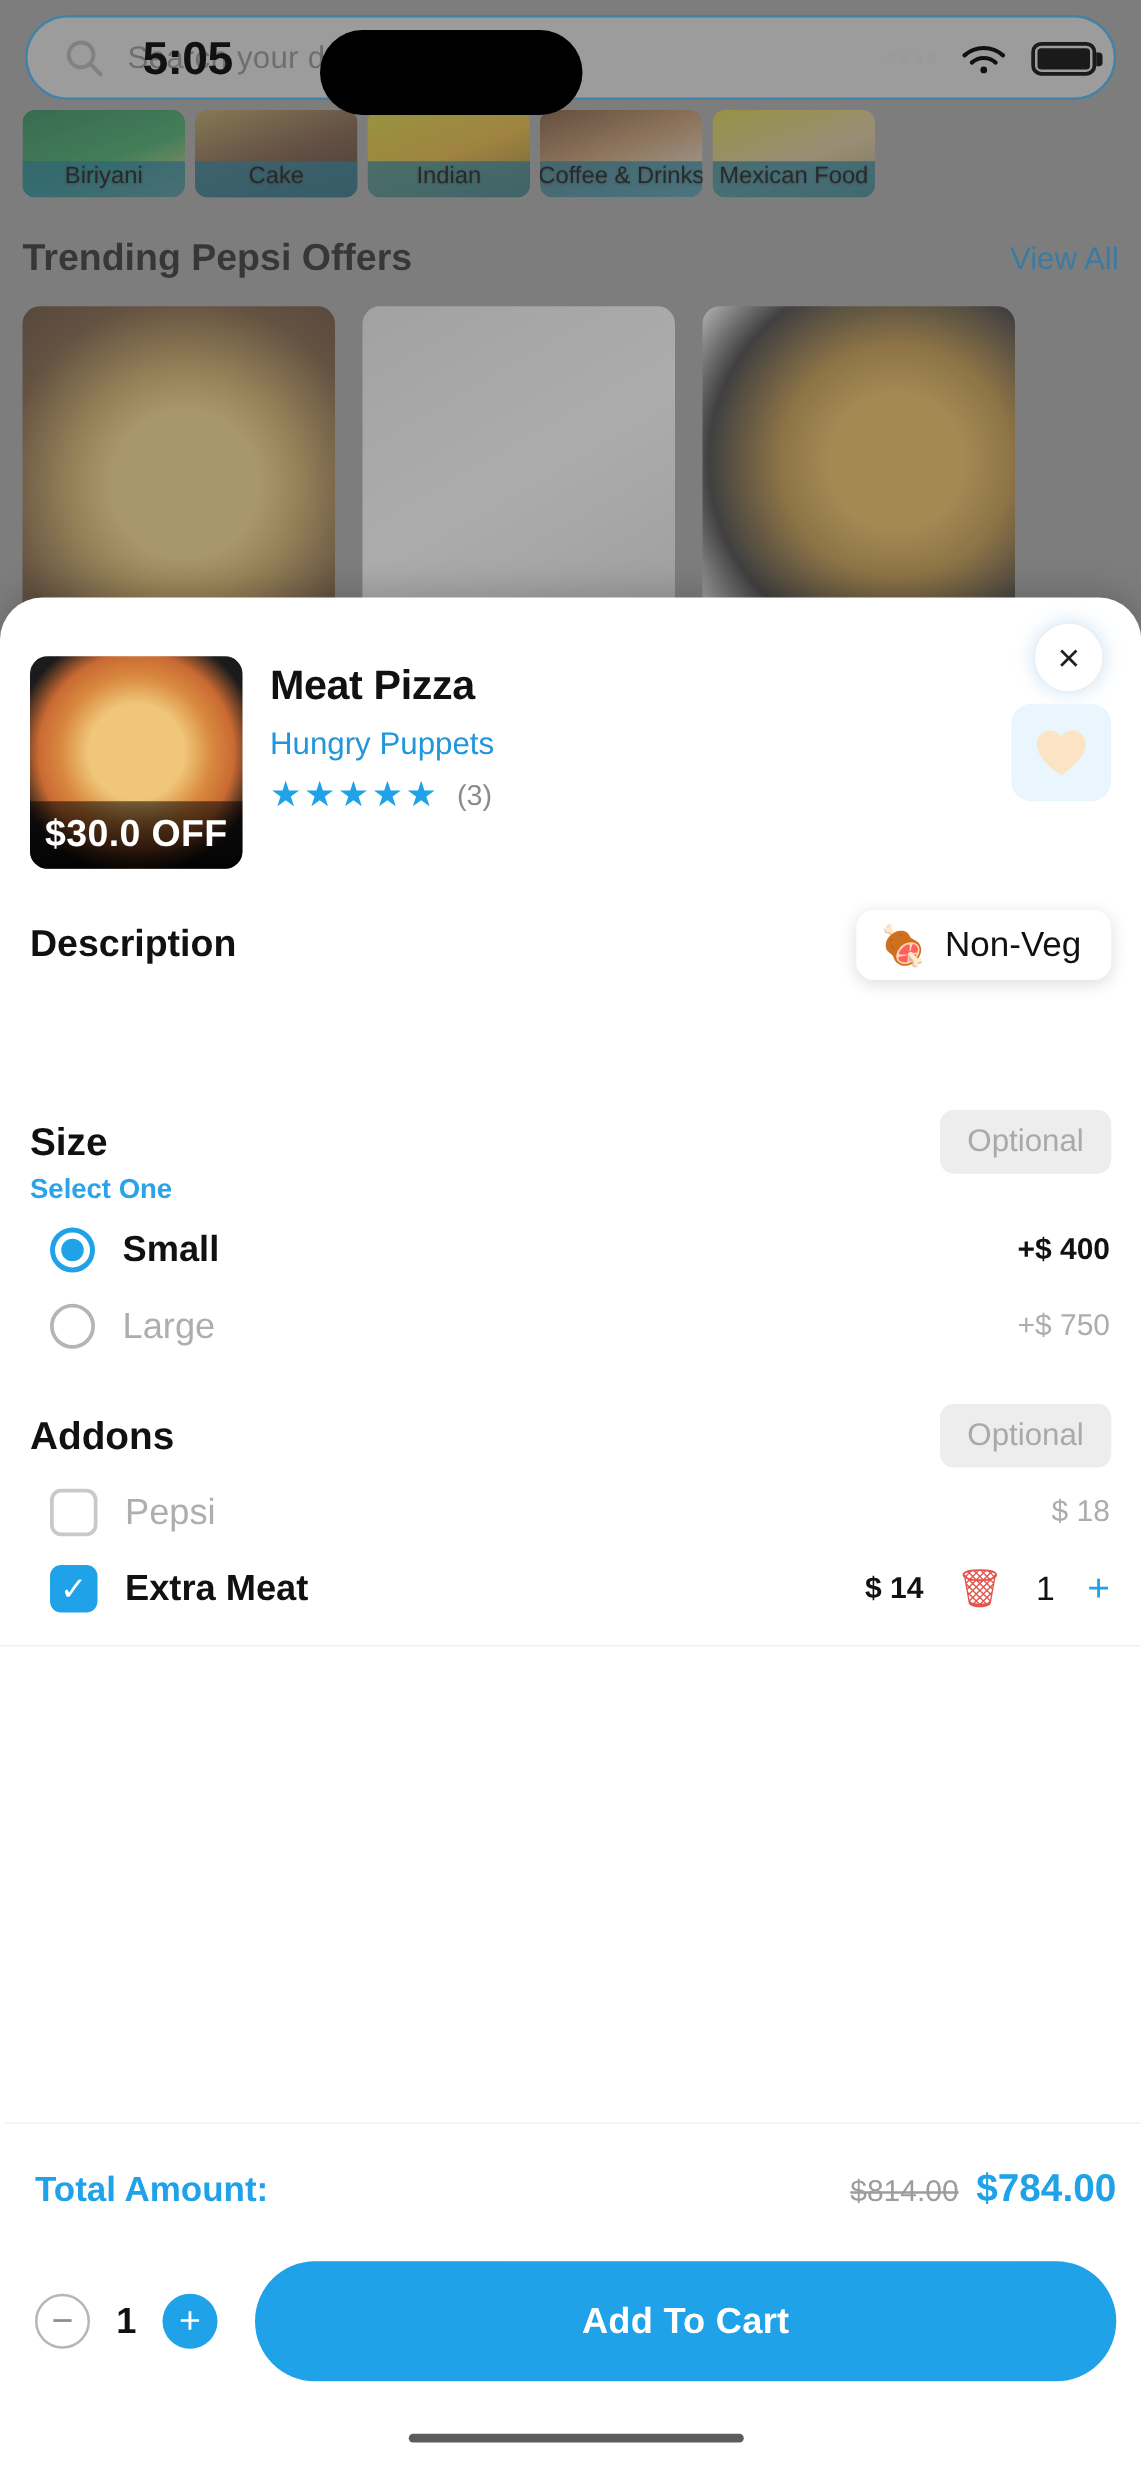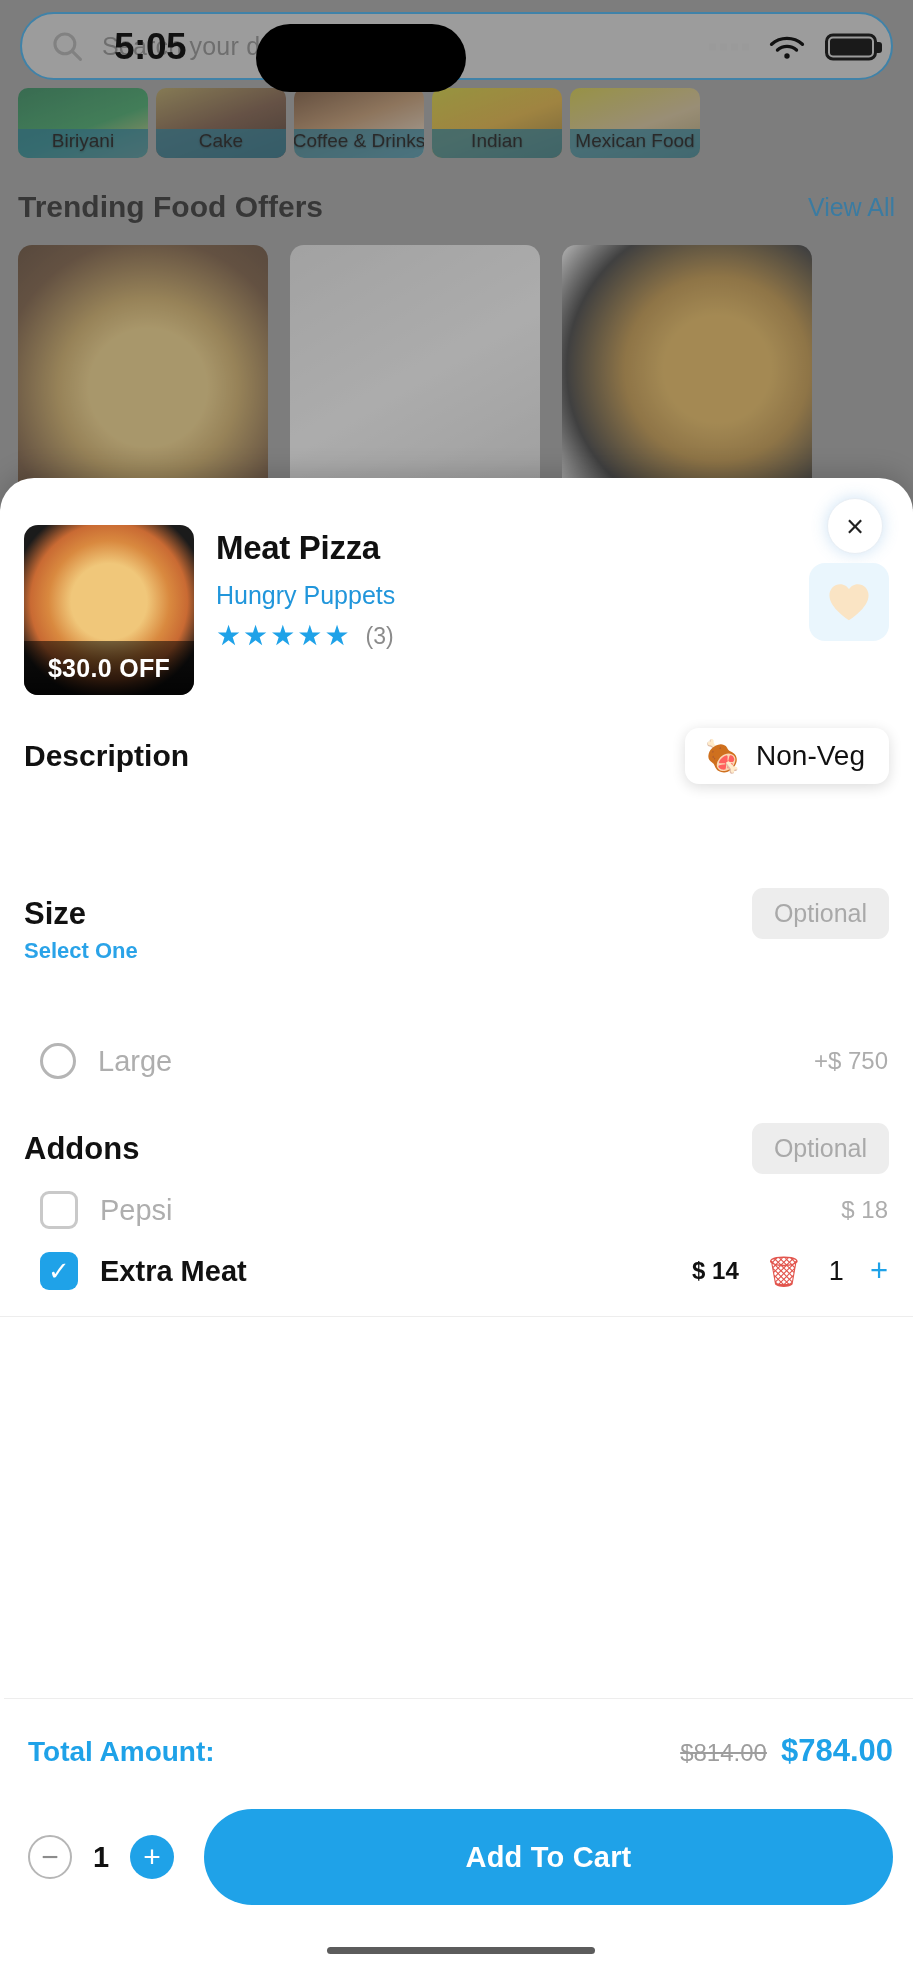--- a/index.html
+++ b/index.html
@@ -101,21 +101,21 @@
   }
 
   .prod-row { position:absolute; left:24px; top:47px; width:865px; display:flex; gap:22px; }
   .prod-img {
     width:170px; height:170px; border-radius:14px; position:relative;
     overflow:hidden; flex:none; background:#151515;
   }
   .off-badge {
     position:absolute; left:0; bottom:0; width:100%; height:54px;
     background:linear-gradient(to top, rgba(0,0,0,.88), rgba(0,0,0,.52));
-    color:#fff; font-size:25px; font-weight:700;
+    color:#fff; font-size:30px; font-weight:700;
     display:flex; align-items:center; justify-content:center; letter-spacing:.3px;
   }
   .prod-meta { flex:1; padding-top:4px; }
   .prod-name { font-size:33px; font-weight:700; color:#111; letter-spacing:-.3px; }
   .prod-rest { font-size:25px; color:#2196db; margin-top:14px; }
   .rate-row { display:flex; align-items:center; gap:10px; margin-top:12px; }
   .stars { display:flex; gap:2px; }
   .stars span { color:#1fa2e8; font-size:28px; line-height:1; }
   .rate-count { font-size:23px; color:#8b8b8b; margin-left:6px; }
   .price-row { display:flex; align-items:baseline; gap:16px; margin-top:14px; }
@@ -234,38 +234,38 @@
         <div class="food" style="background:linear-gradient(160deg,#1d7a4a,#2f9a57 55%,#d8c27a);"></div>
         <div class="band"></div>
         <span class="lbl">Biriyani</span>
       </div>
       <div class="cat">
         <div class="food" style="background:linear-gradient(160deg,#a89450,#6e4a34 50%,#3a241a);"></div>
         <div class="band"></div>
         <span class="lbl">Cake</span>
       </div>
       <div class="cat">
+        <div class="food" style="background:linear-gradient(160deg,#c8c32a,#d8a62c 50%,#8a6a20);"></div>
+        <div class="band"></div>
+        <span class="lbl">Indian</span>
+      </div>
+      <div class="cat">
         <div class="food" style="background:linear-gradient(160deg,#6b4528,#b78a5e 45%,#e8e2d8);"></div>
         <div class="band"></div>
         <span class="lbl">Coffee &amp; Drinks</span>
-      </div>
-      <div class="cat">
-        <div class="food" style="background:linear-gradient(160deg,#c8c32a,#d8a62c 50%,#8a6a20);"></div>
-        <div class="band"></div>
-        <span class="lbl">Indian</span>
       </div>
       <div class="cat">
         <div class="food" style="background:linear-gradient(160deg,#c9bf35,#cdb88c 55%,#9a8d5e);"></div>
         <div class="band"></div>
         <span class="lbl">Mexican Food</span>
       </div>
     </div>
 
     <div class="trend-head">
-      <span class="trend-title">Trending Food Offers</span>
+      <span class="trend-title">Trending Pepsi Offers</span>
       <span class="view-all">View All</span>
     </div>
 
     <div class="trend-cards">
       <div class="tcard" style="background:radial-gradient(circle at 52% 46%, #e8c878 0 28%, #c9a457 42%, #6b4a2e 70%, #4a3220 100%);"></div>
       <div class="tcard" style="background:linear-gradient(150deg,#dcdcdc,#efefef 45%,#cfcfcf);"></div>
       <div class="tcard" style="background:radial-gradient(circle at 62% 40%, #e0b04e 0 22%, #b98a37 38%, #2b2b2b 62%, #e6e6e6 80%);"></div>
     </div>
 
     <div class="bg-dim"></div>
@@ -330,20 +330,29 @@
         <span class="nonveg-lbl">Non-Veg</span>
       </span>
     </div>
 
     <div class="sec-head" style="top:410px;">
       <span class="sec-title">Size</span>
       <span class="opt-pill">Optional</span>
     </div>
     <div class="select-one" style="top:460px;">Select One</div>
 
+    <div class="opt-row" style="top:495px;">
+      <span class="opt-left">
+        <span class="radio on">
+            <i></i>
+          </span>
+        <span class="opt-lbl">Small</span>
+      </span>
+      <span class="opt-price">+$ 400</span>
+    </div>
 
     <div class="opt-row" style="top:556px;">
       <span class="opt-left">
         <span class="radio off"></span>
         <span class="opt-lbl dim">Large</span>
       </span>
       <span class="opt-price dim">+$ 750</span>
     </div>
 
     <div class="sec-head" style="top:645px;">

